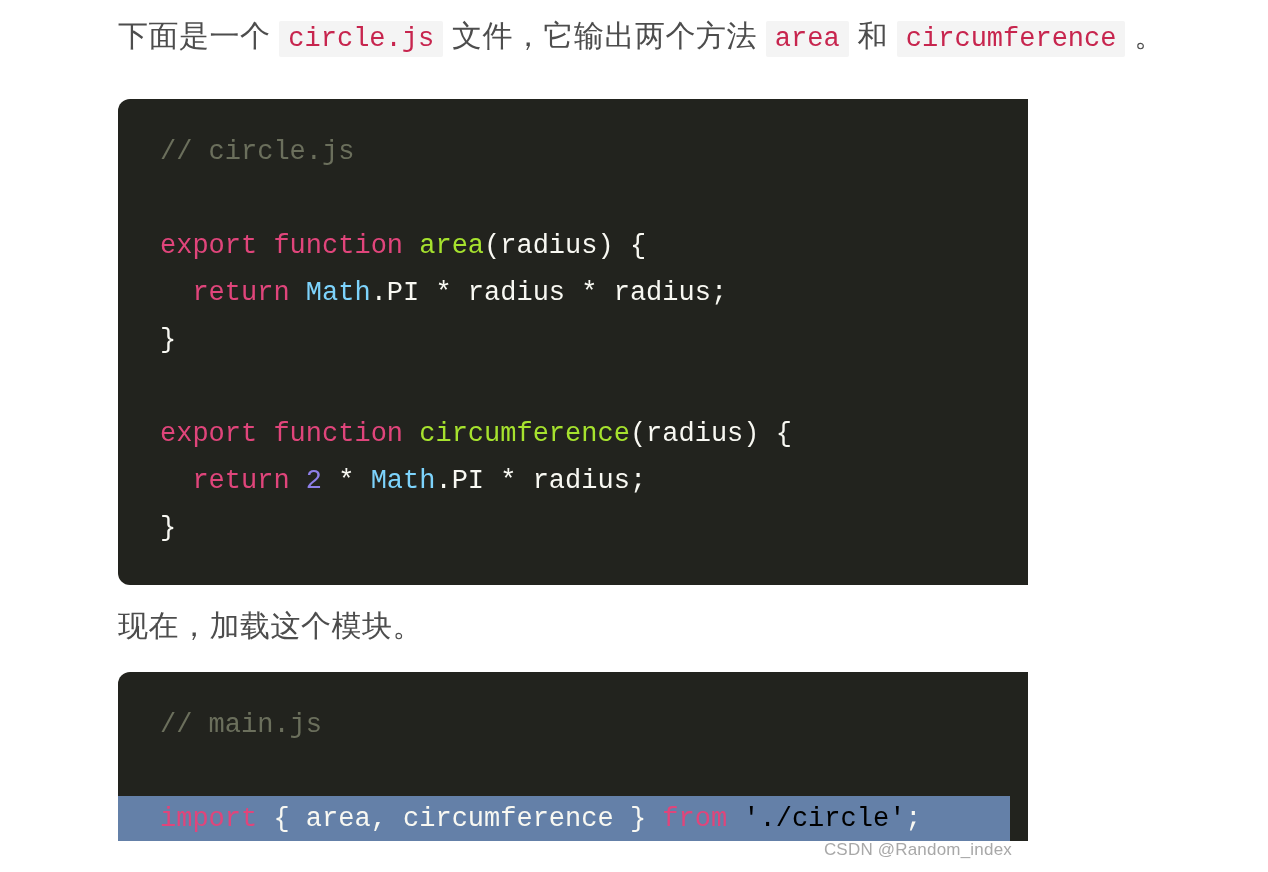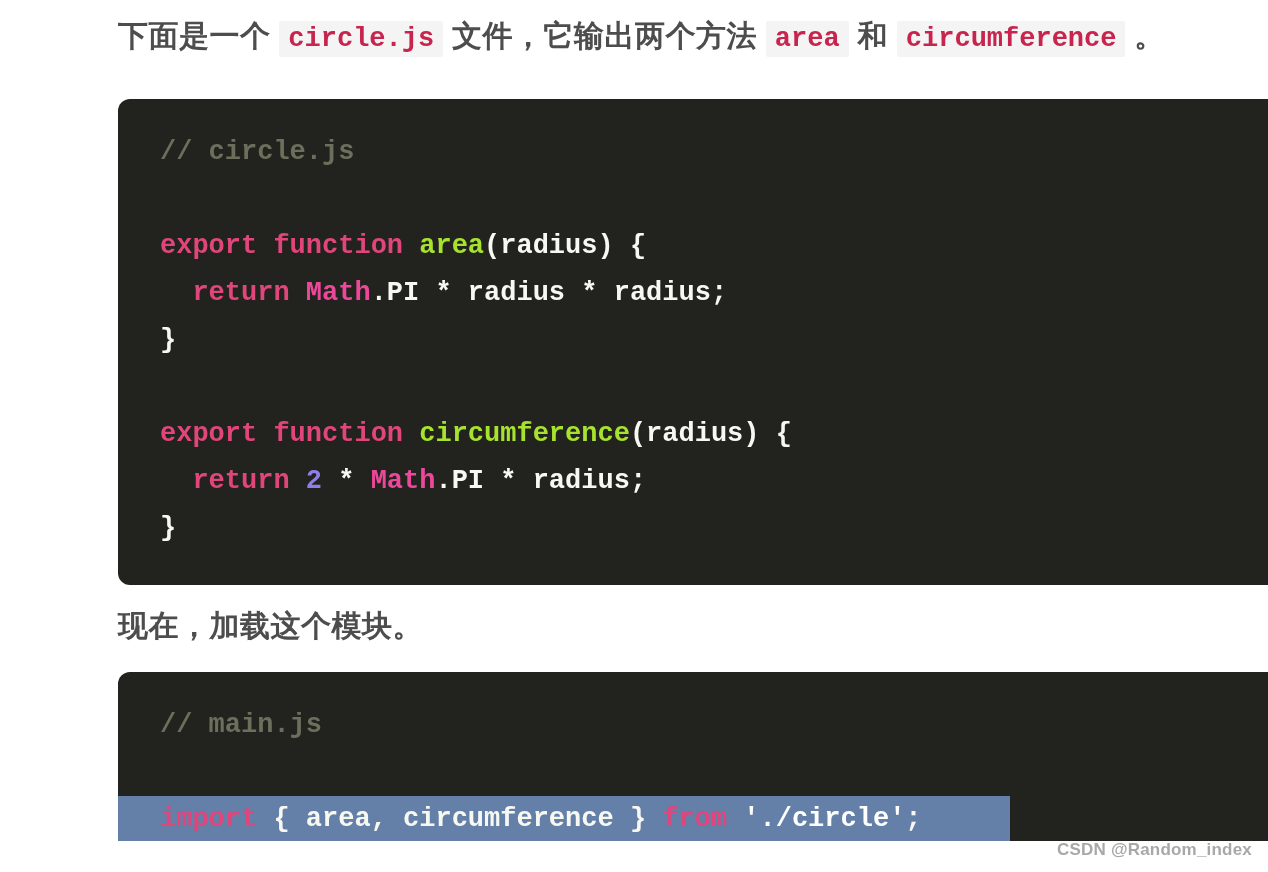--- a/index.html
+++ b/index.html
@@ -10,24 +10,23 @@
   body {
     width: 1268px;
     height: 872px;
     overflow: hidden;
     font-family: "Liberation Sans", "DejaVu Sans", sans-serif;
     position: relative;
   }
 
   .page {
     position: relative;
-    width: 1268px;
+    width: 1028px;
     height: 872px;
     background: #ffffff;
-    font-weight: bold;
   }
 
   
   .paragraph {
     position: absolute;
     left: 118px;
     color: #4d4d4d;
     font-size: 30px;
     line-height: 44px;
     letter-spacing: 0.5px;
@@ -88,23 +87,23 @@
     padding-left: 42px;
     margin-left: 0;
     width: 850px;
     box-sizing: content-box;
   }
 
   
   .tok-comment  { color: #6b6f5c; }
   .tok-keyword  { color: #e0457b; }
   .tok-func     { color: #a6e22e; }
-  .tok-class    { color: #ec4899; }
+  .tok-class    { color: #7dd3fc; }
   .tok-number   { color: #8e7fe8; }
-  .tok-string   { color: #ffffff; }
+  .tok-string   { color: #000000; }
   .tok-plain    { color: #f8f8f2; }
 
   
   .watermark {
     position: absolute;
     right: 16px;
     top: 840px;
     color: #a8a8a8;
     font-size: 17px;
     font-family: "Liberation Sans", "DejaVu Sans", sans-serif;

